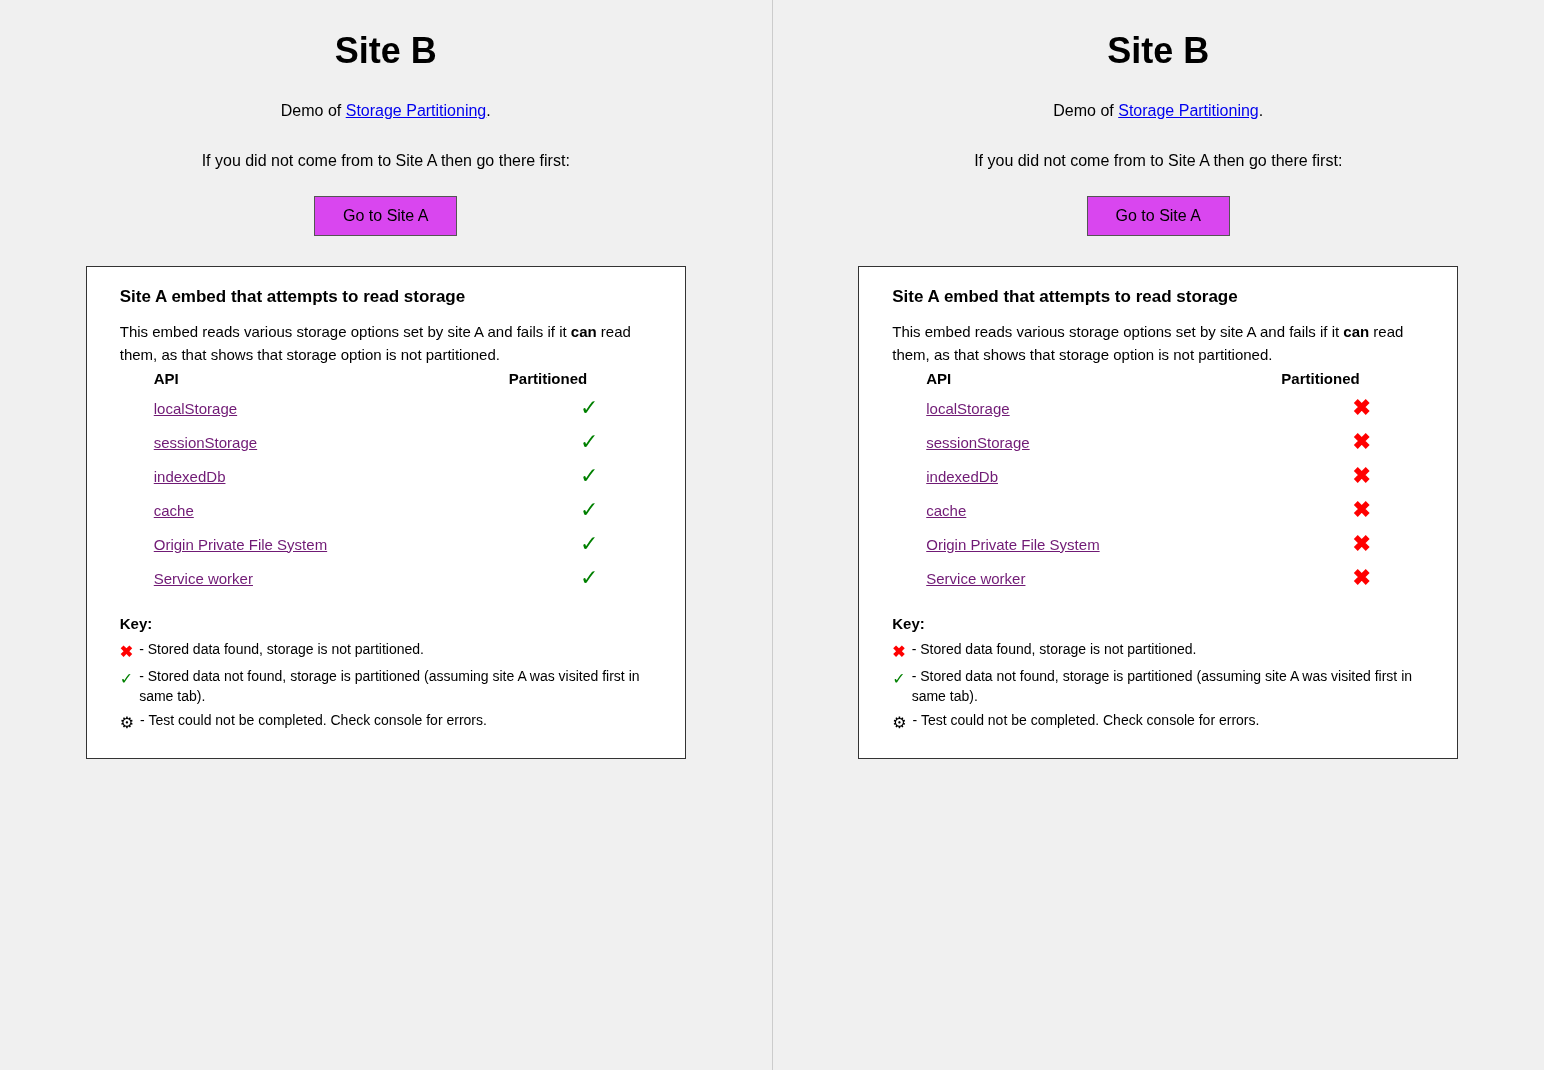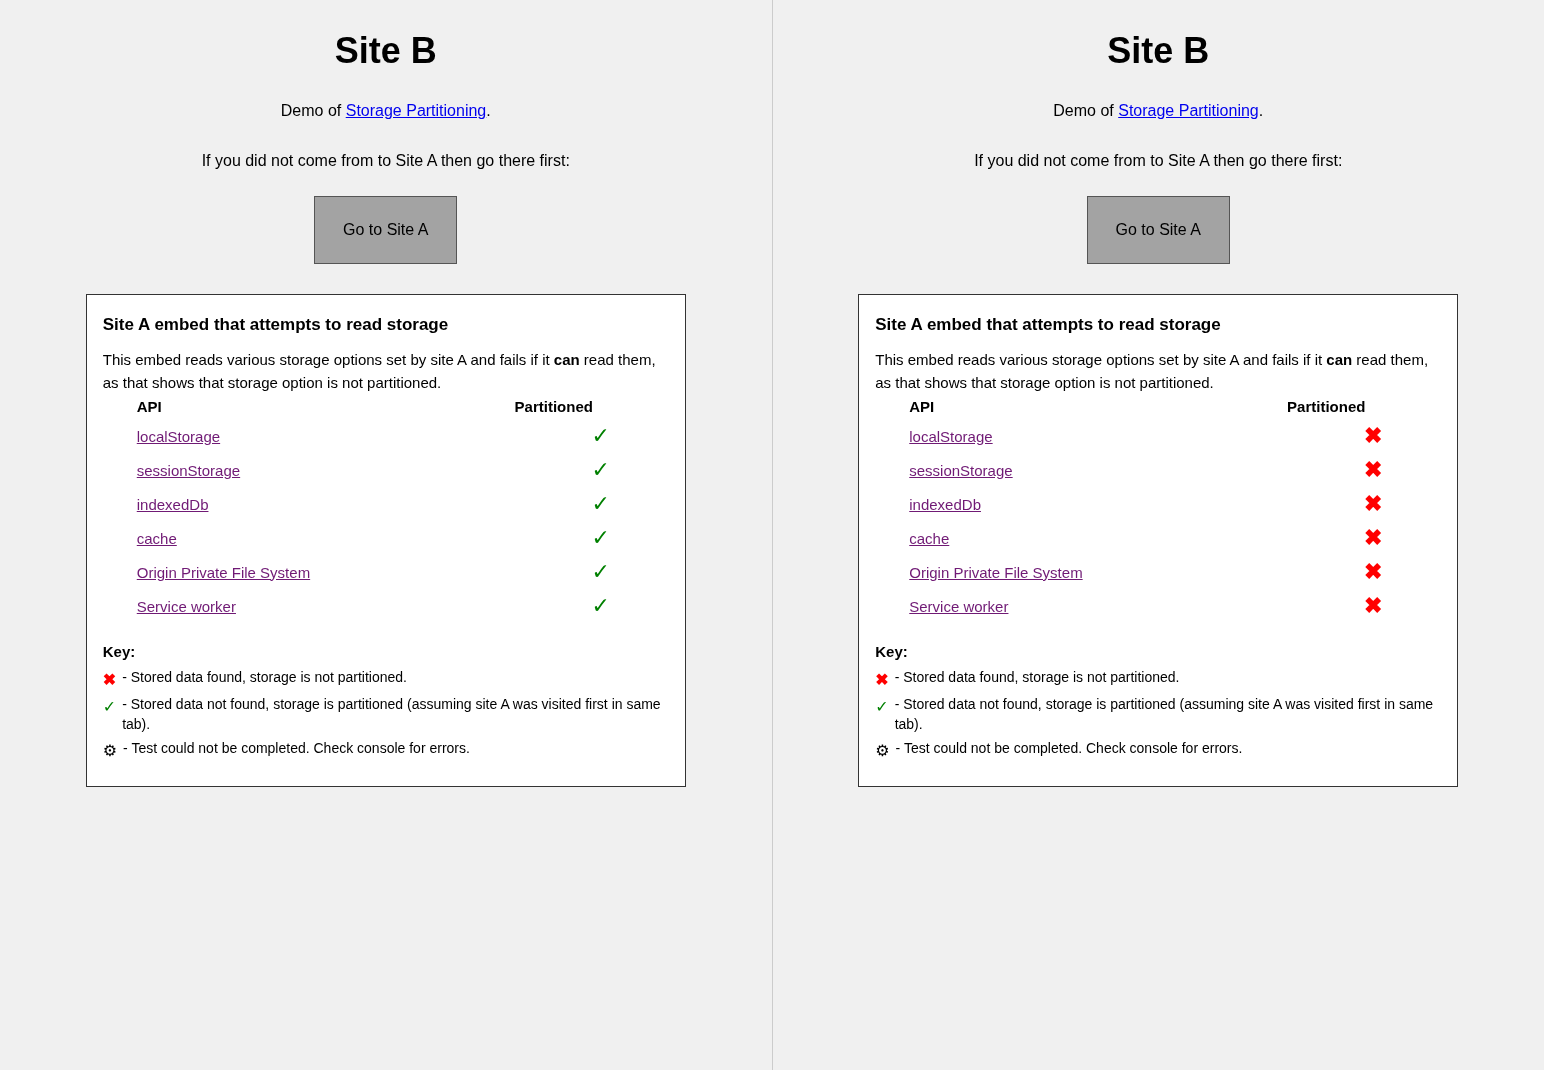--- a/index.html
+++ b/index.html
@@ -49,31 +49,31 @@
     }
 
     .site-a-text {
       text-align: right;
       margin-bottom: 26px;
       font-size: 16px;
     }
 
     .go-to-site-btn {
       border: 1px solid #555;
-      background: #a3a3a3;
-      padding: 24px 28px;
+      background: #d946ef;
+      padding: 10px 28px;
       font-size: 16px;
       cursor: pointer;
       margin-bottom: 30px;
       font-family: Arial, sans-serif;
     }
 
     .embed-box {
       border: 1px solid #333;
-      padding: 20px 16px;
+      padding: 20px 33px;
       width: 100%;
       max-width: 600px;
       background: white;
     }
 
     .embed-title {
       font-weight: 900;
       font-size: 17px;
       margin-bottom: 14px;
     }

